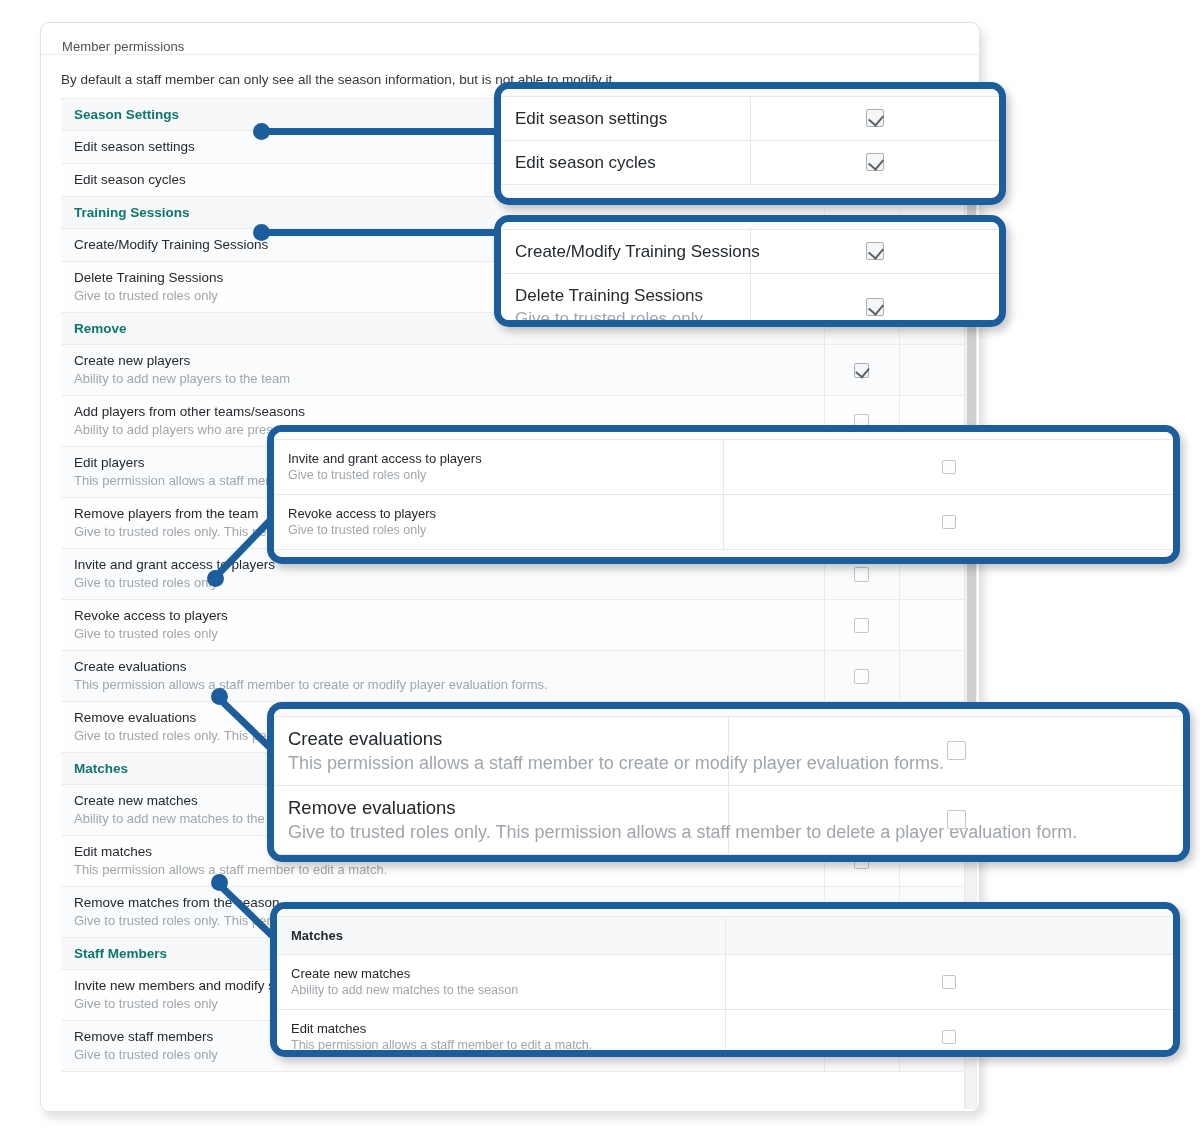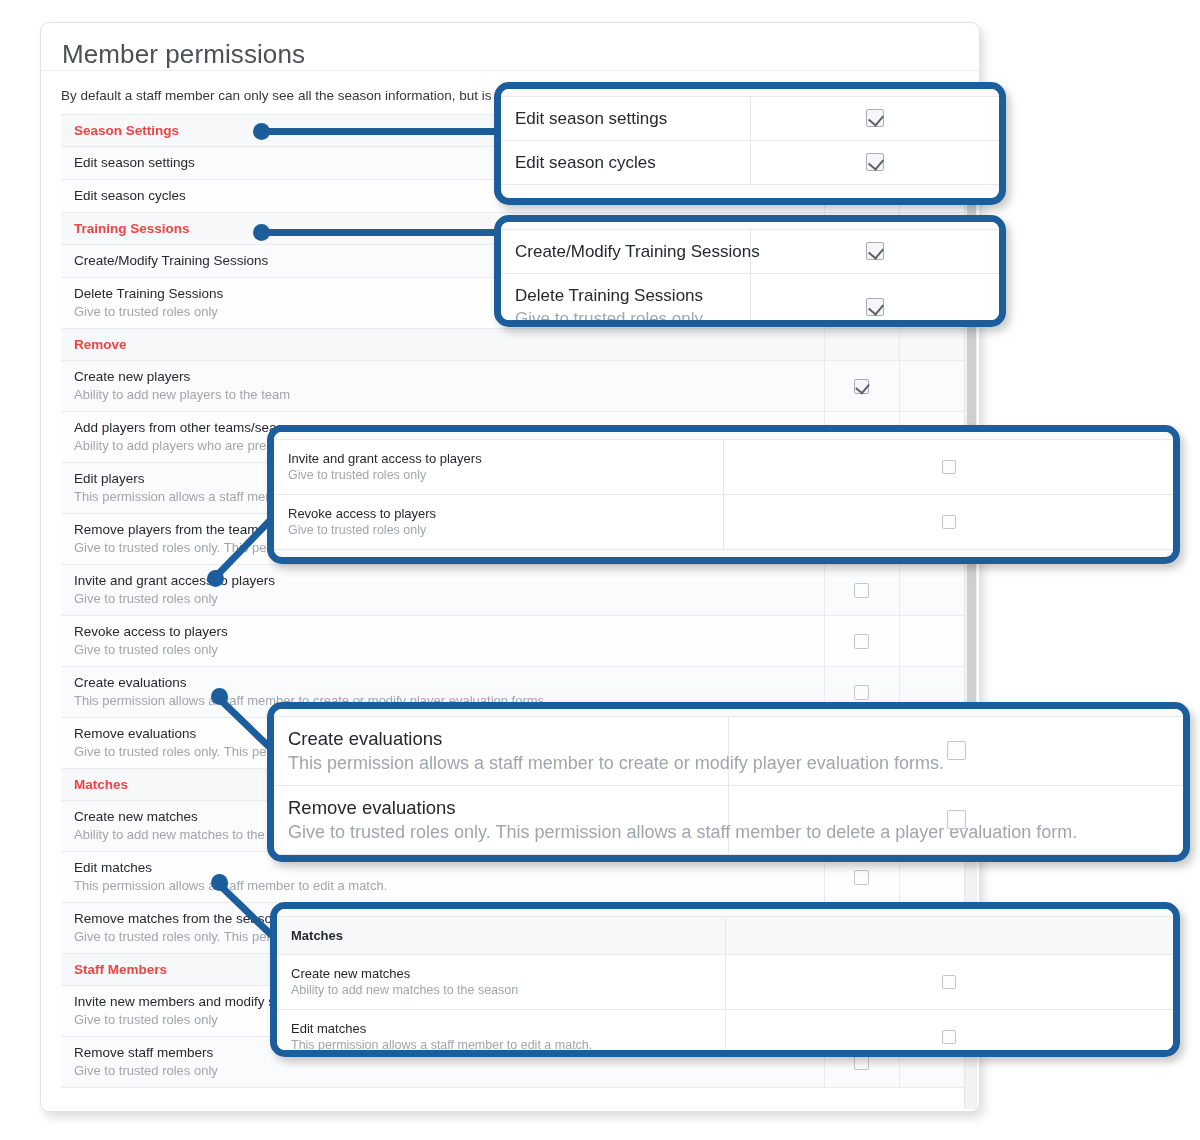--- a/index.html
+++ b/index.html
@@ -27,21 +27,21 @@
   #card-inner {
     position: absolute;
     left: 0; top: 0;
     width: 938px; height: 1088px;
     background: #ffffff;
     border-radius: 8px;
     overflow: hidden;
   }
 
   .card-title {
-    font-size: 26px;
+    font-size: 13px;
     color: #4b5157;
     font-weight: 400;
     padding: 16px 0 0 21px;
     border-bottom: 1px solid #ececec;
     letter-spacing: .1px;
   }
 
   .intro {
     font-size: 13.5px;
     color: #32383e;
@@ -70,21 +70,21 @@
     border-left: 1px solid #e9ebed;
     border-right: 1px solid #e9ebed;
     text-align: center;
   }
   .perm-table td.spacer { width: 72px; }
 
   tr.group td { background: #f7f8f9; }
   tr.group td.lbl {
     font-weight: bold;
     font-size: 13.5px;
-    color: #ef4444;
+    color: #0f766e;
     padding-top: 8px; padding-bottom: 8px;
   }
   tr.row td { background: #fefefe; }
   tr.row.alt td { background: #fafbfc; }
 
   .p-title {
     font-size: 13.5px;
     color: #24292e;
     line-height: 18px;
     white-space: nowrap;

